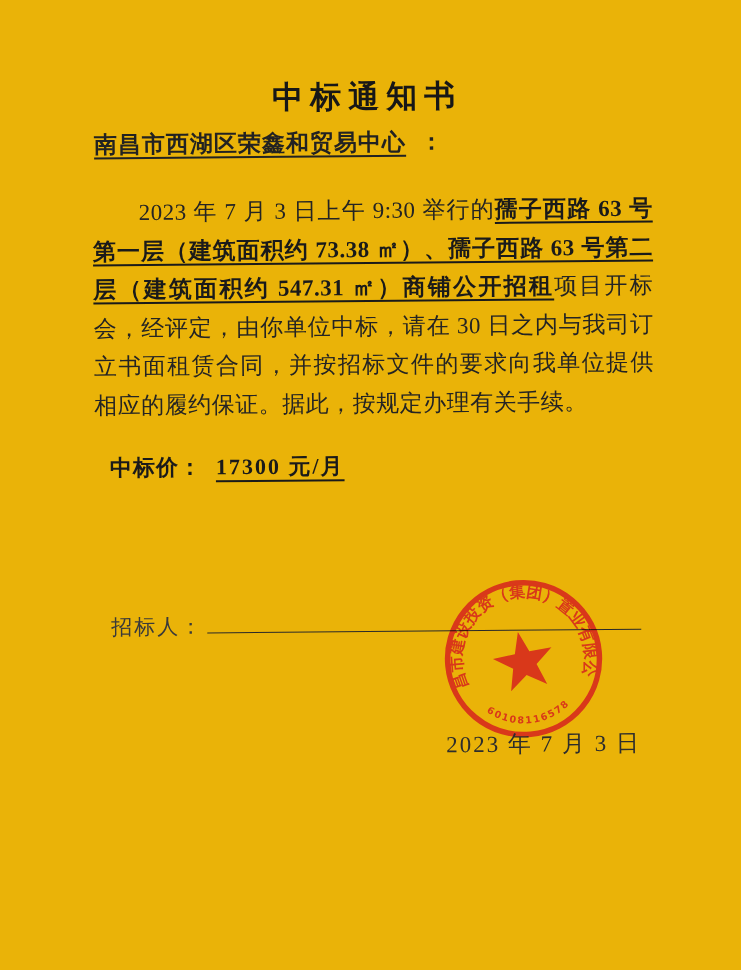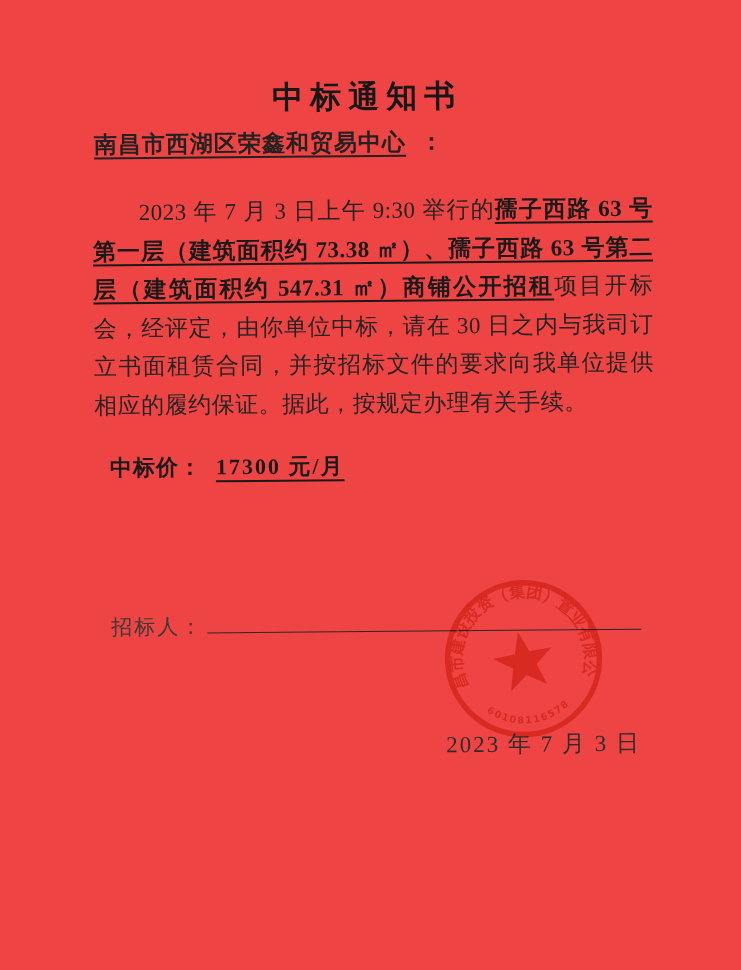--- a/index.html
+++ b/index.html
@@ -1,19 +1,19 @@
 <!DOCTYPE html>
 <html lang="zh"><head>
 <meta charset="utf-8">
 <style>
   html,body{margin:0;padding:0;background:#ffffff;}
   .page{
     position:relative;
     width:741px;height:970px;
-    background:#ef4444;
+    background:#eab308;
     font-family:"Liberation Serif","DejaVu Serif",serif;
     color:#1e1e1e;
     overflow:hidden;
   }
   .content{position:absolute;inset:0;transform:rotate(-0.5deg);}
   .title{
     position:absolute;top:76px;left:0;width:100%;
     text-align:center;font-size:31px;font-weight:700;letter-spacing:7px;
     color:#171717;
   }

